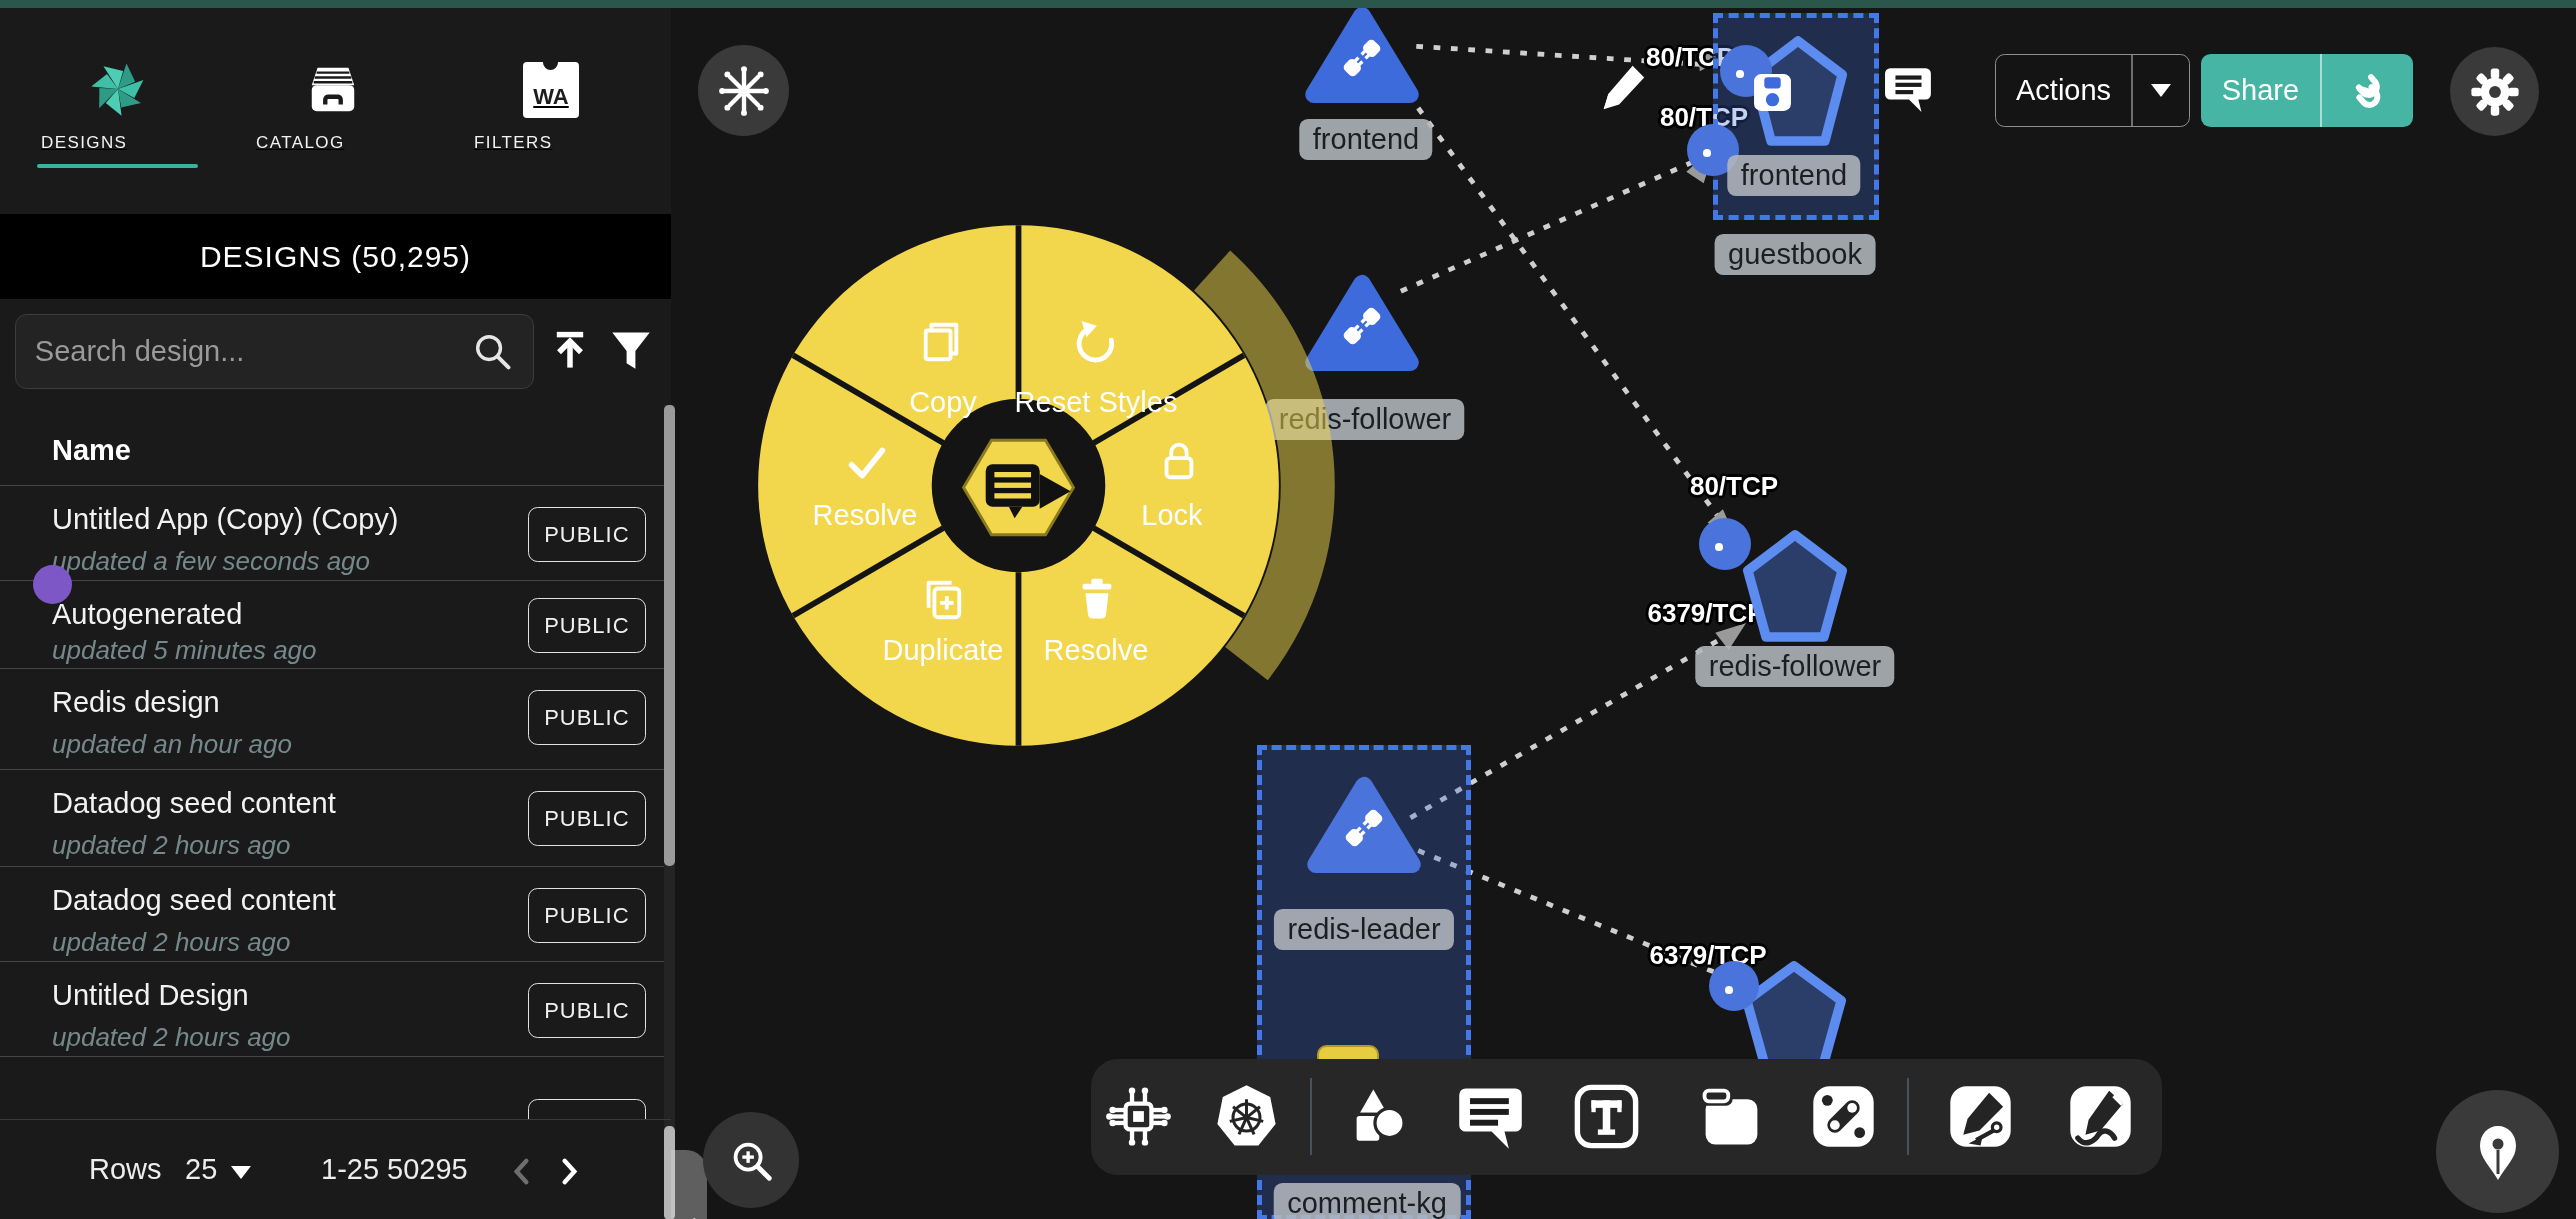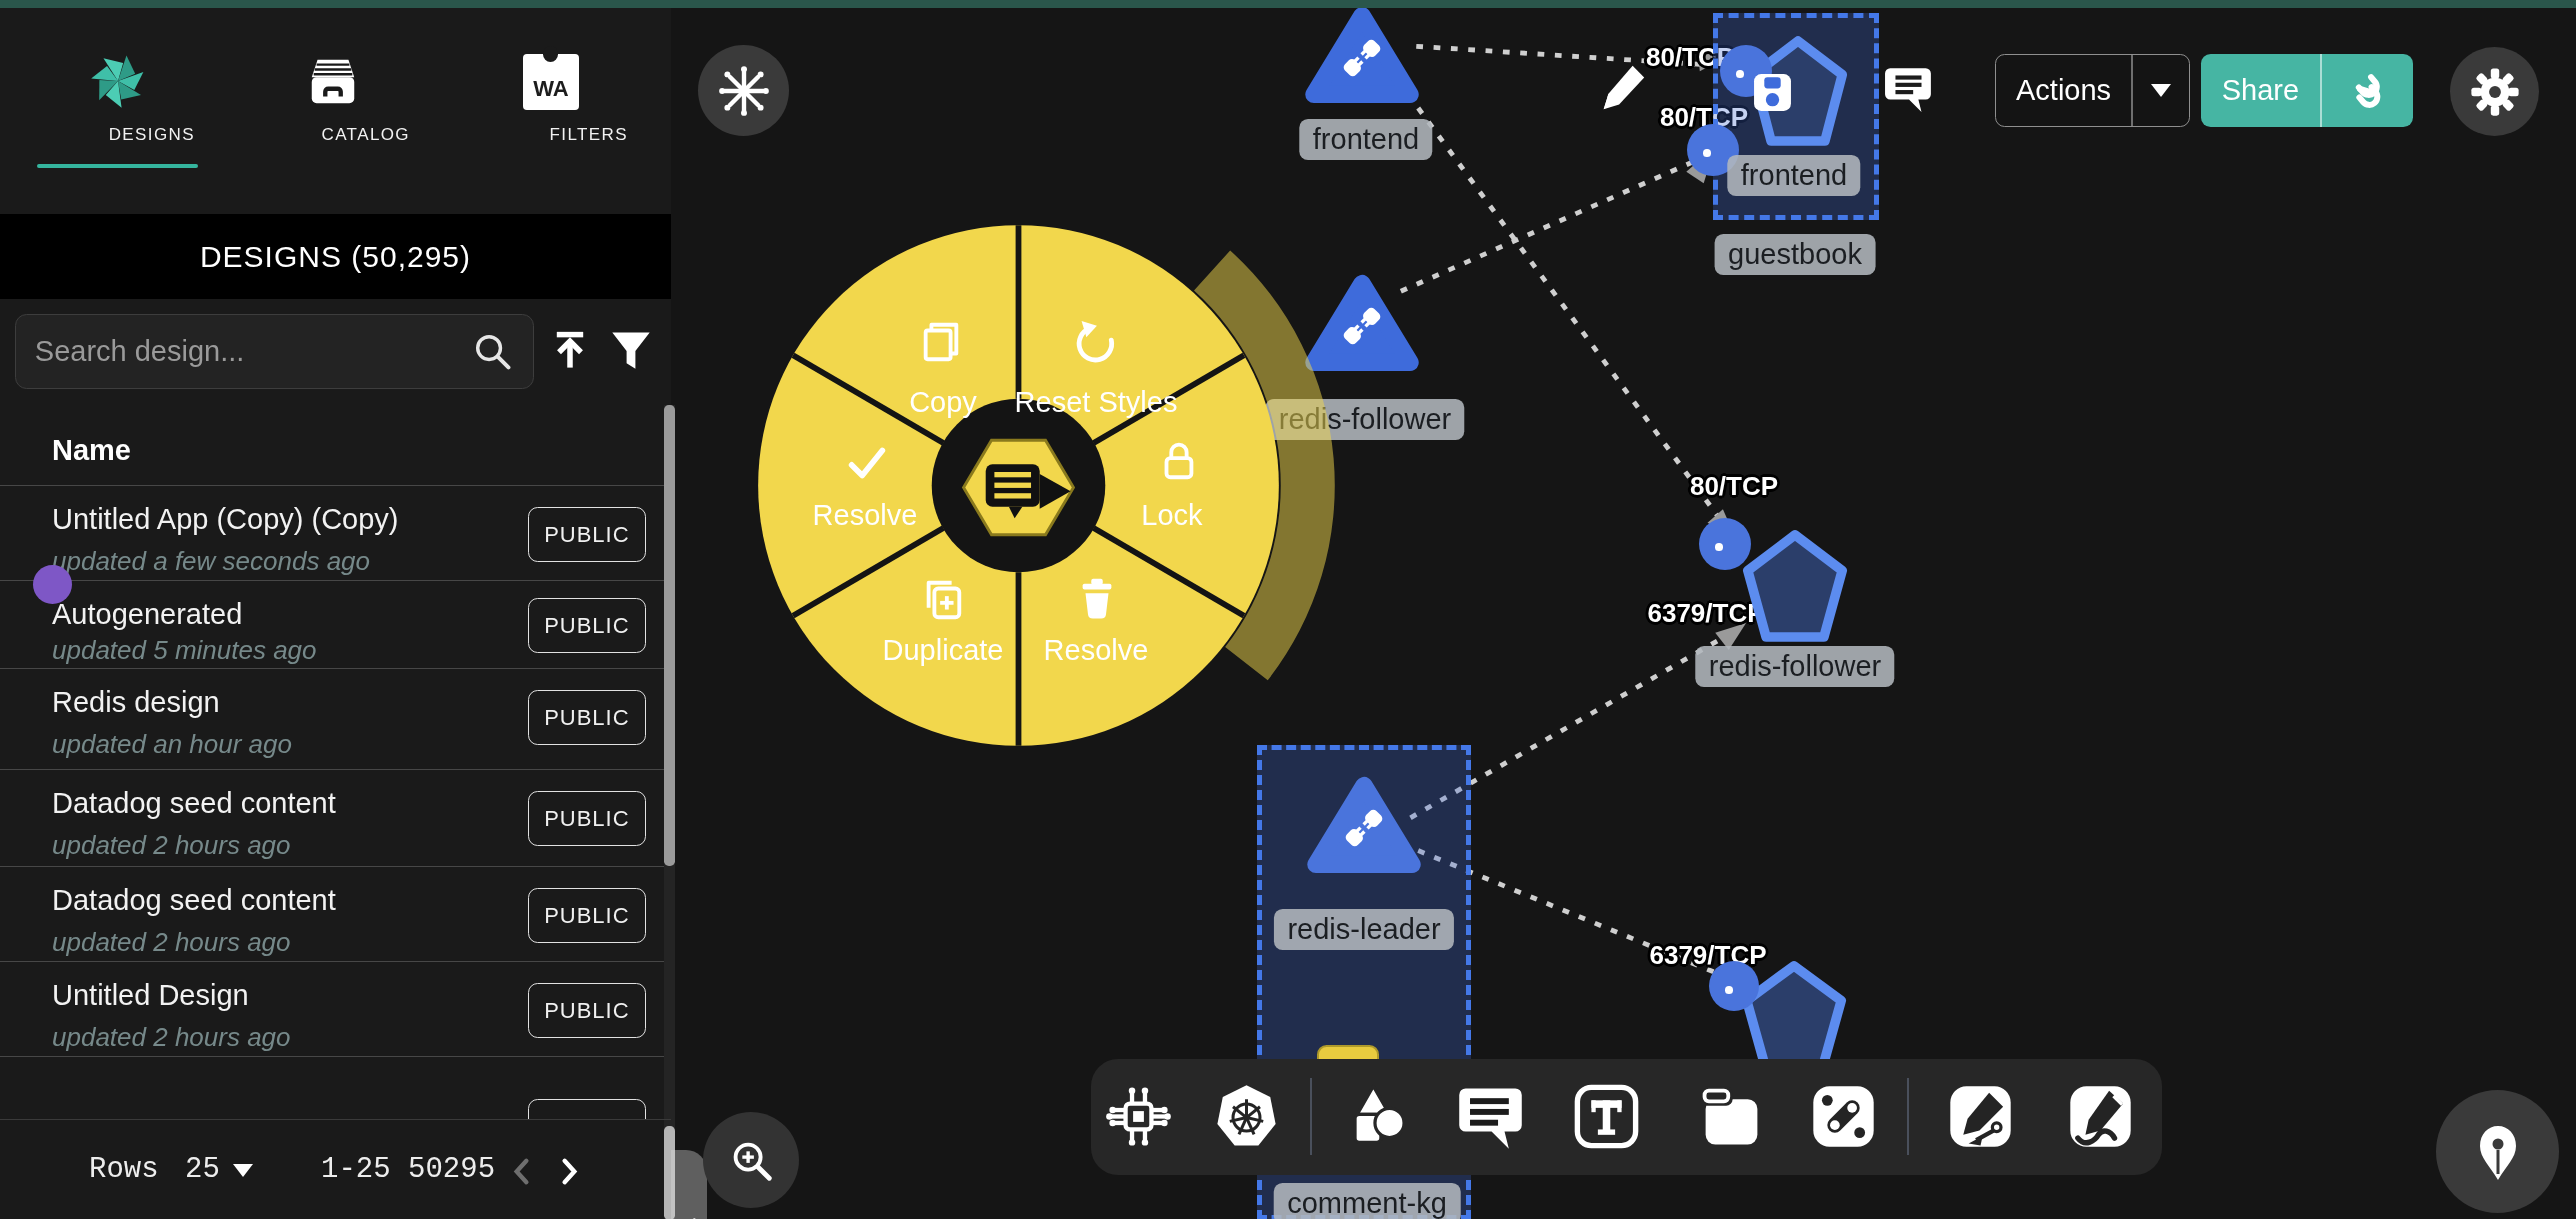--- a/index.html
+++ b/index.html
@@ -6,21 +6,21 @@
   html,body { width:2576px; height:1219px; overflow:hidden; background:#141414;
     font-family:"Liberation Sans", sans-serif; }
   .abs { position:absolute; }
   #stage { position:relative; width:2576px; height:1219px; background:#151515; }
 
   
   #top-strip { left:0; top:0; width:2576px; height:7.7px; background:#2A564B; z-index:30; }
 
   
   #sidebar { left:0; top:0; width:671px; height:1219px; background:#1A1A1A; z-index:20; }
-  .tab { position:absolute; top:29px; width:154px; height:154px; text-align:right; cursor:pointer; }
+  .tab { position:absolute; top:37px; width:154px; height:154px; text-align:left; cursor:pointer;text-decoration:underline; }
   .tab .ticon { height:81px; display:flex; align-items:flex-end; justify-content:center; }
   .tab .tlabel { margin-top:15.4px; color:#F2F2F2; font-size:17px; letter-spacing:1.4px; }
   #tab-underline { left:37px; top:164px; width:161px; height:3.9px; background:#35B59E; border-radius:1.9px; }
   .wa-box { position:relative; width:56px; height:56px; background:#fff; border-radius:3.9px;
     display:flex; align-items:flex-end; justify-content:center; }
   .wa-box:before { content:""; position:absolute; top:-7.7px; left:20px; width:15.4px; height:15.4px;
     border-radius:50%; background:#1A1A1A; }
   .wa-text { color:#1d1d1d; font-size:22px; font-weight:800; margin-bottom:7.7px; letter-spacing:0; }
 
   #panel-title-band { left:0; top:214px; width:671px; height:85px; background:#000;
@@ -39,21 +39,21 @@
   .drow .dname { position:absolute; left:52px; top:17.4px; color:#f2f2f2; font-size:29px; white-space:nowrap; }
   .drow .dupdated { position:absolute; left:52px; top:60px; color:#76898A; font-size:26px; font-style:italic; }
   .drow .dbadge { position:absolute; right:25px; top:21px; border:1.9px solid #E2E2E2; border-radius:9.6px;
     color:#F0F0F0; font-size:22px; letter-spacing:1px; padding:13.5px 15.4px; }
   #avatar-dot { left:33px; top:565px; width:39px; height:39px; border-radius:50%; background:#7E57C6; }
 
   #list-scrollbar-track { left:664px; top:405px; width:10.6px; height:814px; background:#242424; }
   .scroll-thumb { position:absolute; left:0; width:10.6px; background:#9A9A9A; border-radius:4.8px; }
 
   #pagination { left:0; top:1119px; width:671px; height:100px; border-top:1.9px solid #3a3a3a;
-    color:#EDEDED; font-size:29px;font-family:Liberation Mono, monospace; }
+    color:#EDEDED; font-size:29px; }
   #pagination .pg { position:absolute; top:33px; }
   .caret-down { display:inline-block; width:0; height:0; border-left:10.6px solid transparent;
     border-right:10.6px solid transparent; border-top:13.5px solid #fff; margin-left:13.5px; }
 
   
   .fab { position:absolute; border-radius:50%; background:#3A3A3A; display:flex; align-items:center;
     justify-content:center; z-index:26; cursor:pointer; }
   #actions-btn { left:1995px; top:54px; width:195px; height:73px; border:1.9px solid #8F8F8F; border-radius:9.6px;
     z-index:26; display:flex; align-items:center; color:#fff; font-size:29px; cursor:pointer; background:rgba(20,20,20,.4); }
   #actions-btn .lbl { flex:1; text-align:center; }

